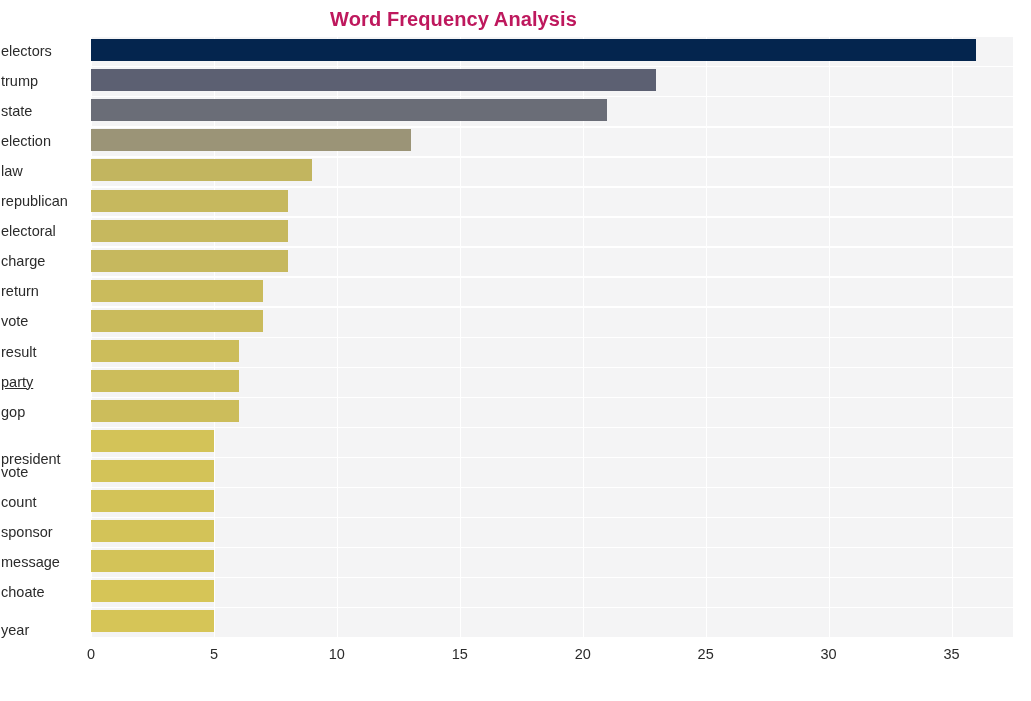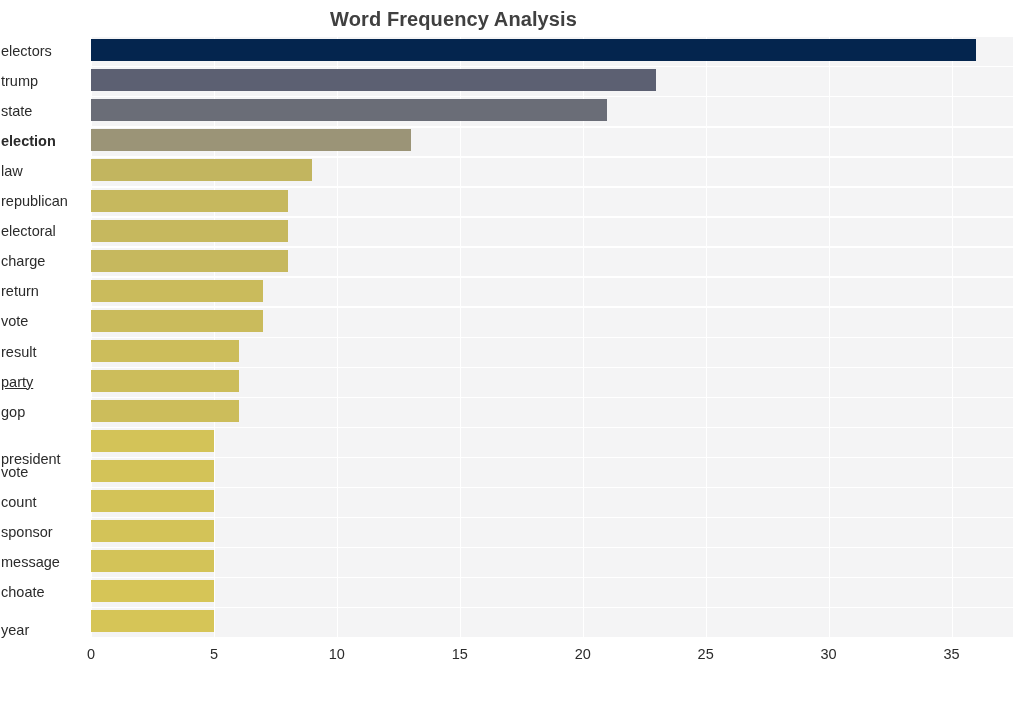--- a/index.html
+++ b/index.html
@@ -23,21 +23,21 @@
 
   
   #chart-title {
     position: absolute;
     top: 6px;
     left: 0;
     width: 907px;
     text-align: center;
     font-size: 20px;
     font-weight: bold;
-    color: #404040;
+    color: #be185d;
     letter-spacing: 0.1px;
     line-height: 26px;
   }
 
   
   #plot-area {
     position: absolute;
     left: 91px;
     top: 36px;
     width: 922px;
@@ -226,21 +226,21 @@
         <div class="bar-row" style="top: 570.95px; width: 922px;">
           <div class="bar" style="width: 122.933px; background: rgb(214, 197, 87);"></div>
         </div>
       </div>
   </div>
 
   <div id="ytick-holder">
       <div class="ytick" style="top: 7.025px;">electors</div>
       <div class="ytick" style="top: 37.075px;">trump</div>
       <div class="ytick" style="top: 67.125px;">state</div>
-      <div class="ytick" style="top: 97.175px; font-weight: bold;">election</div>
+      <div class="ytick" style="top: 97.175px;">election</div>
       <div class="ytick" style="top: 127.225px;">law</div>
       <div class="ytick" style="top: 157.275px;">republican</div>
       <div class="ytick" style="top: 187.325px;">electoral</div>
       <div class="ytick" style="top: 217.375px;">charge</div>
       <div class="ytick" style="top: 247.425px;">return</div>
       <div class="ytick" style="top: 277.475px;">vote</div>
       <div class="ytick" style="top: 307.525px;">result</div>
       <div class="ytick" style="top: 337.575px; text-decoration: underline;">party</div>
       <div class="ytick" style="top: 367.625px;">gop</div>
       <div class="ytick" style="top: 415px;">president</div>

